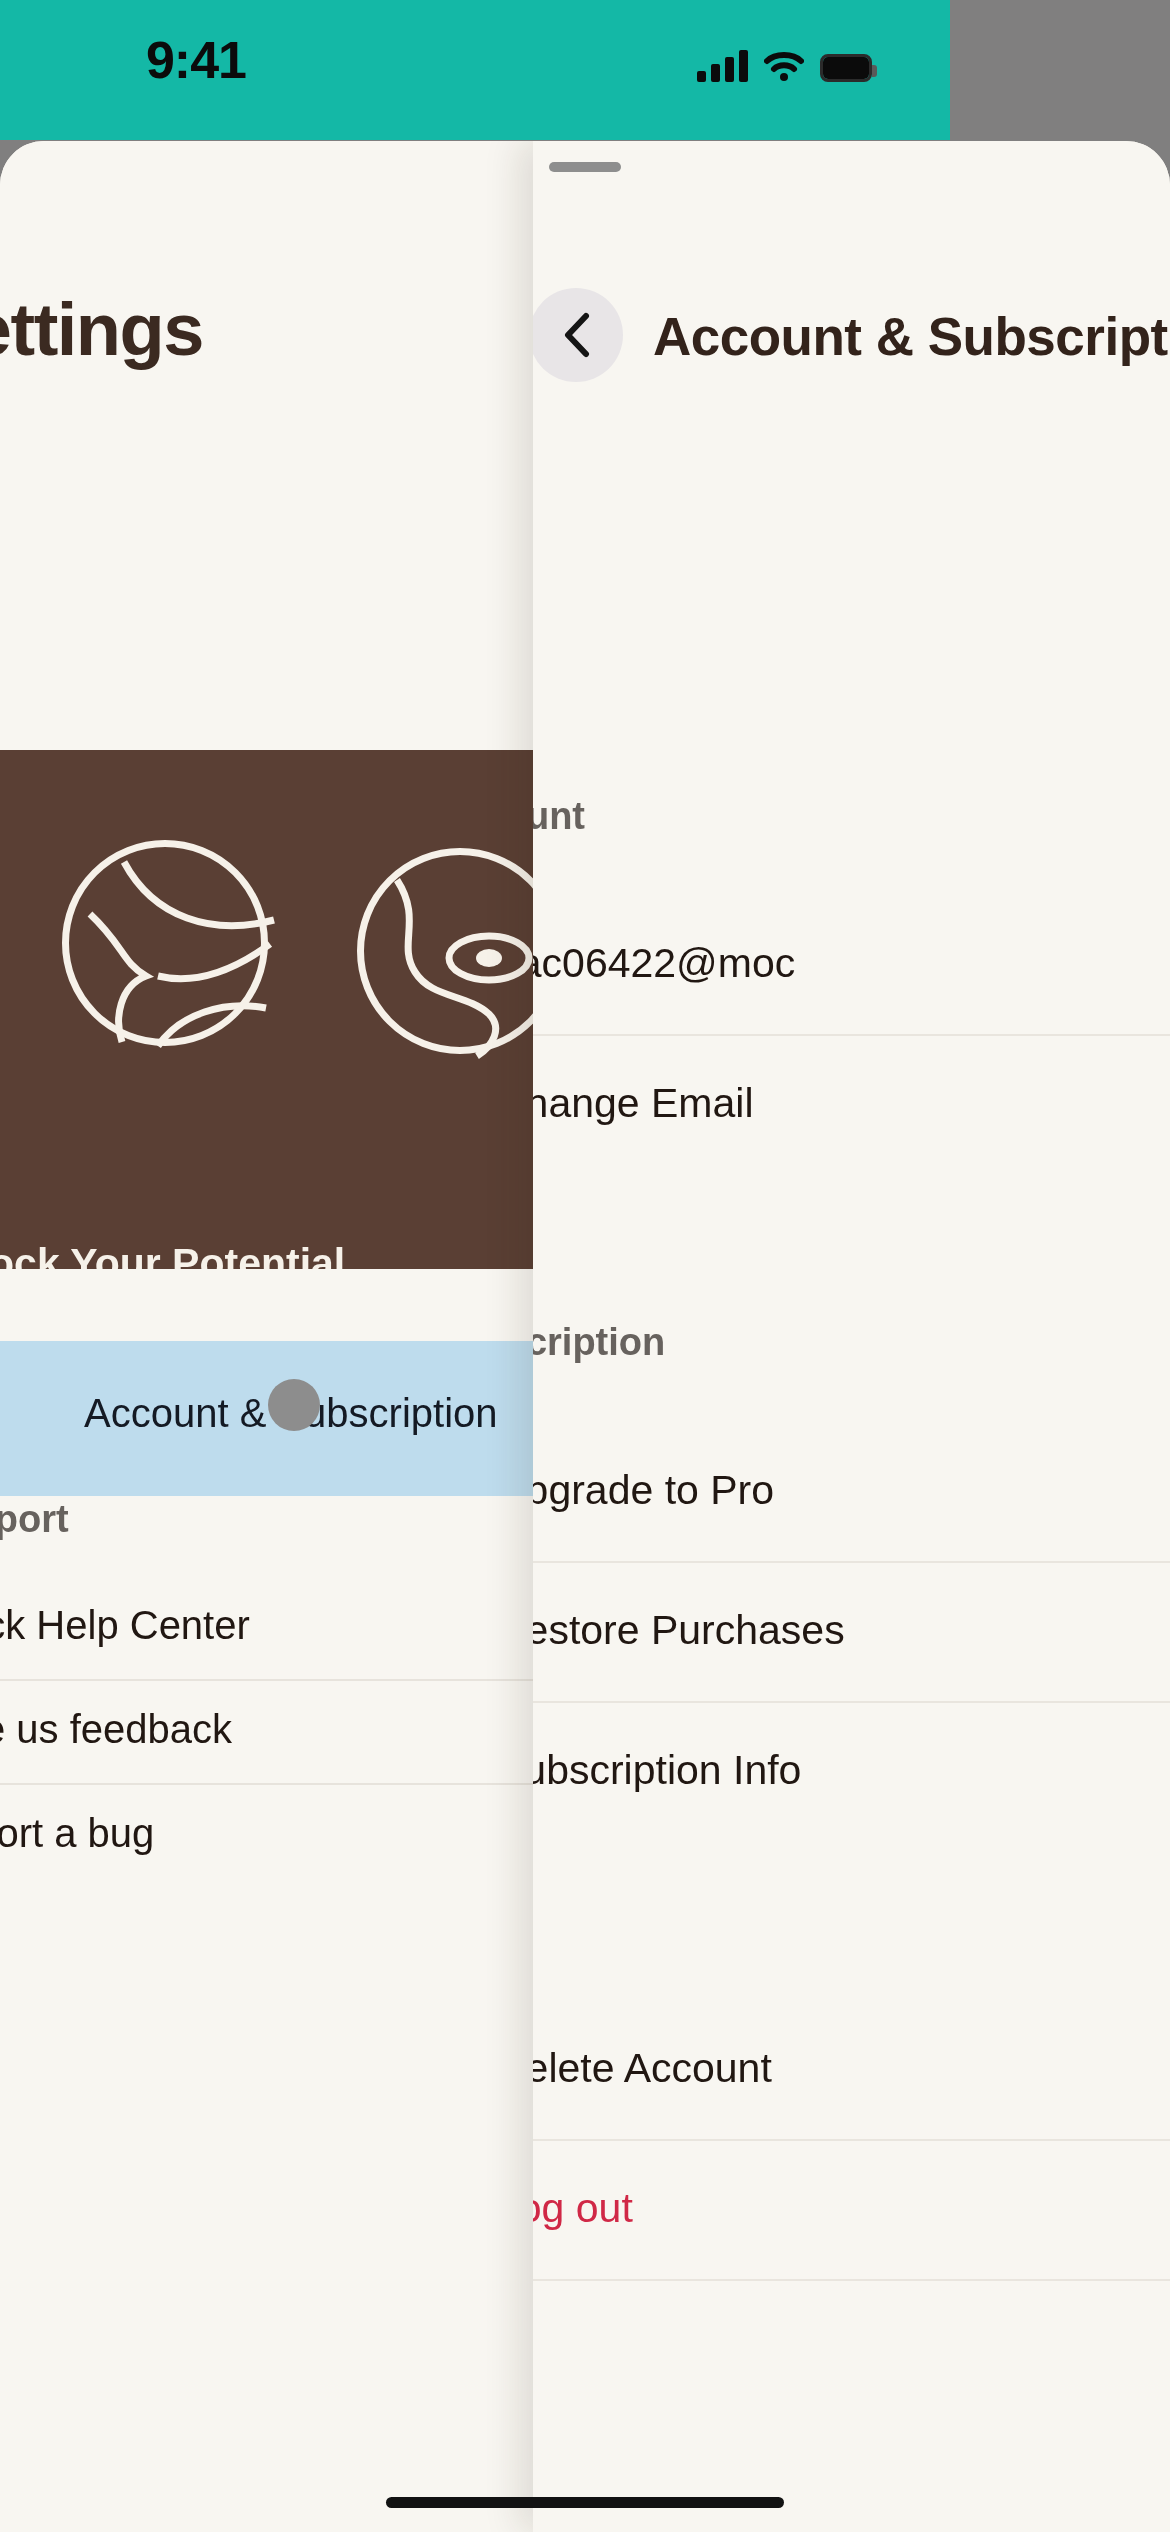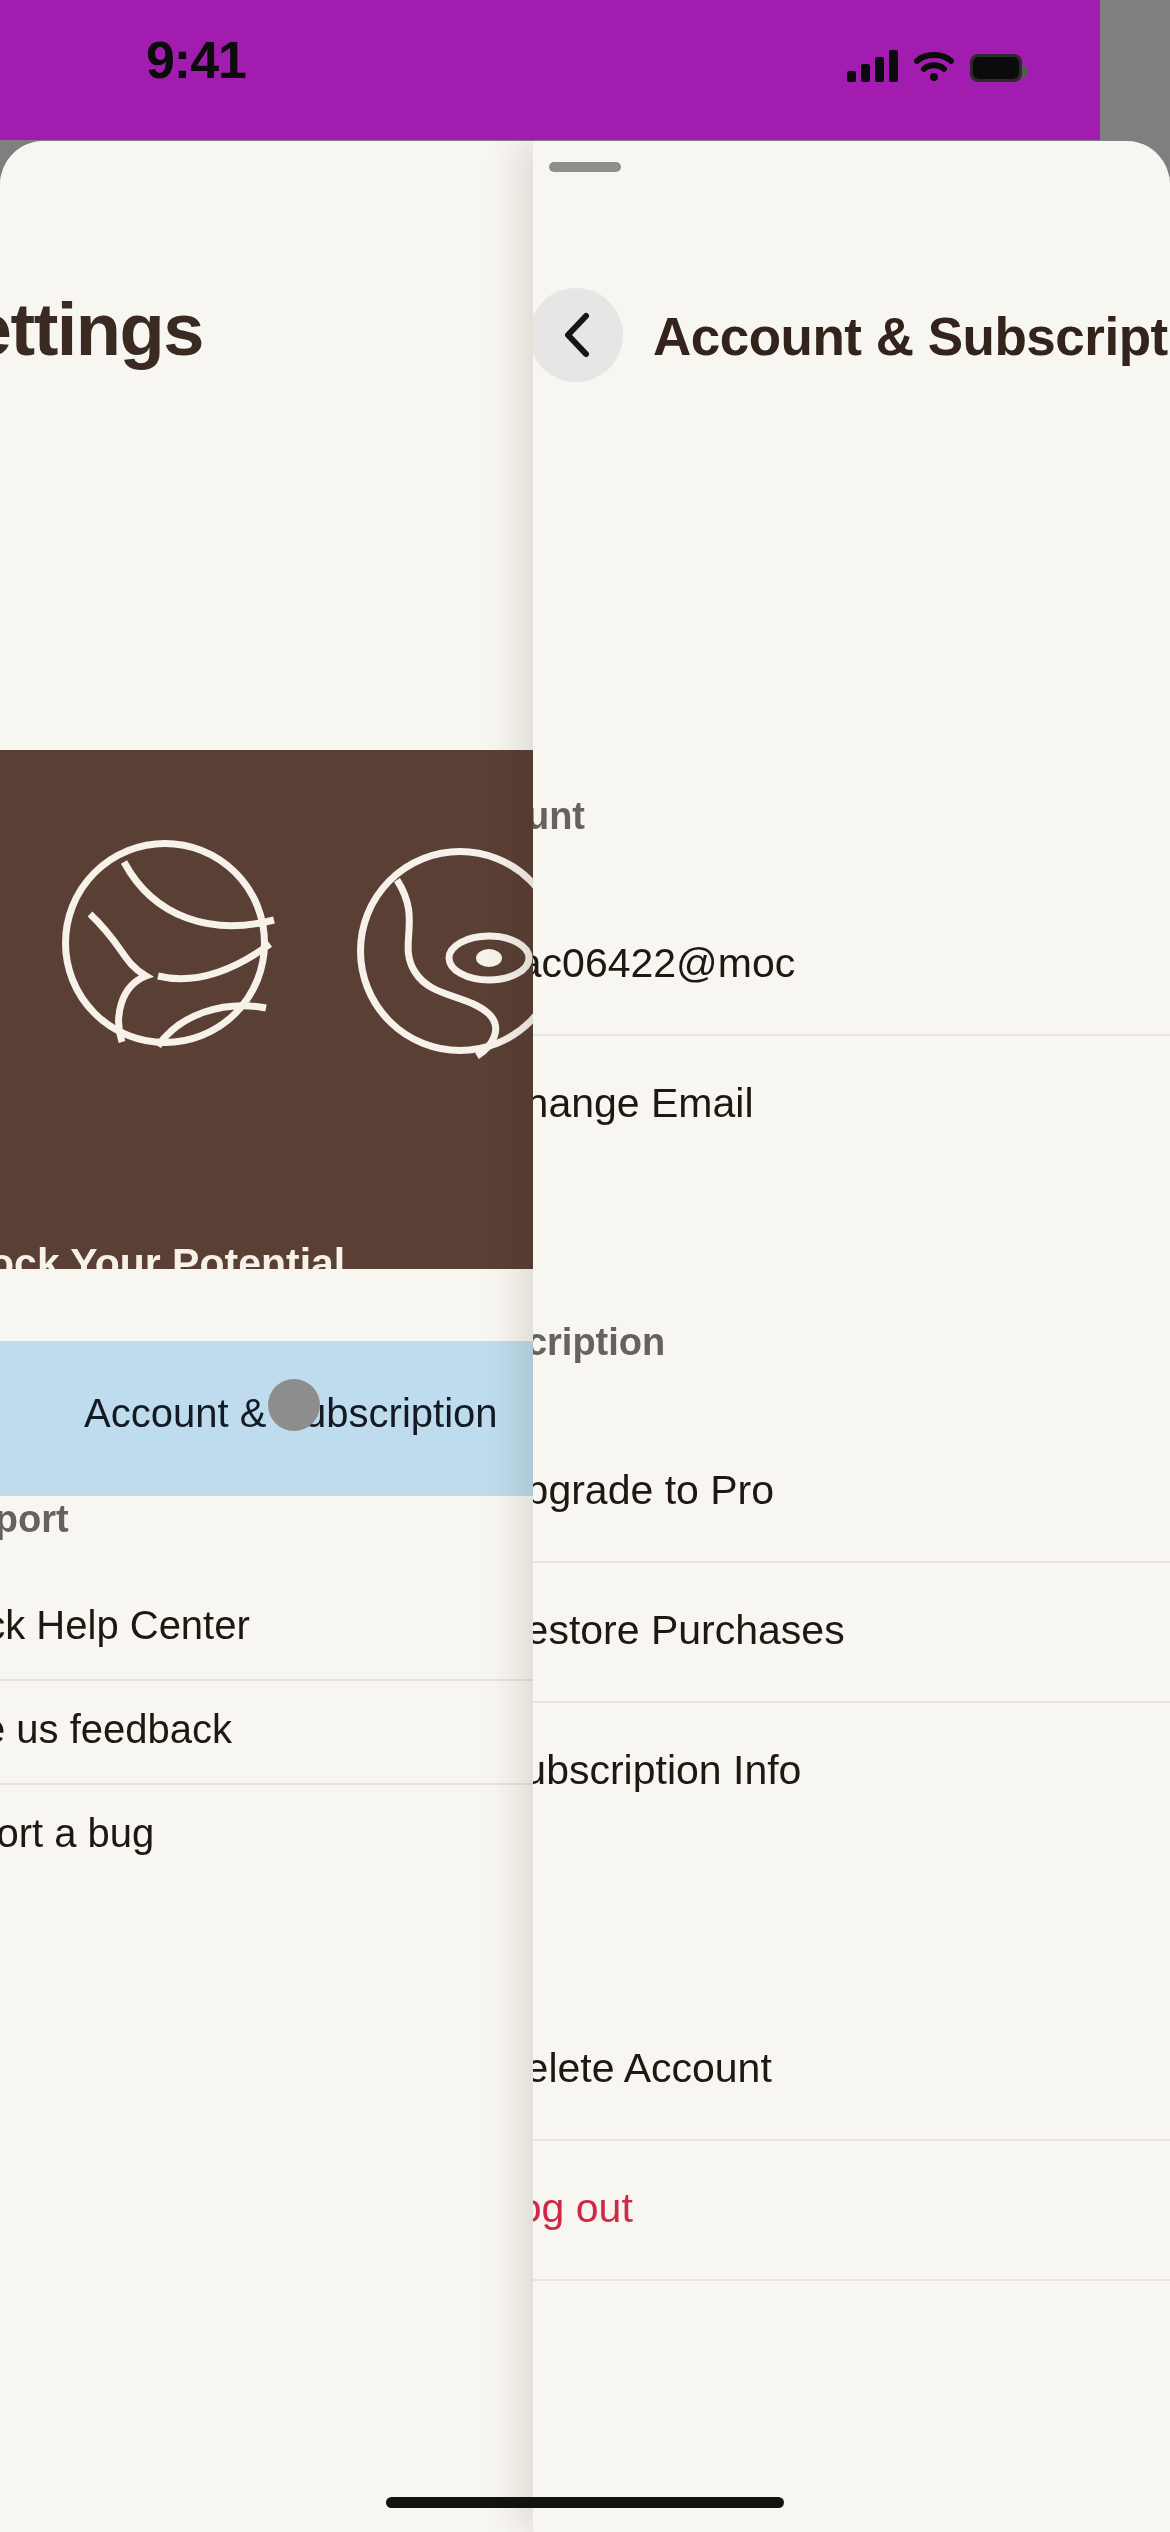--- a/index.html
+++ b/index.html
@@ -5,22 +5,22 @@
   * { margin:0; padding:0; box-sizing:border-box; }
   html,body { width:1170px; height:2532px; overflow:hidden; }
   body {
     font-family:"Liberation Sans", sans-serif;
     background:#807f7f;
     position:relative;
   }
 
   
   .statusbar{
-    position:absolute; top:0; left:0; width:1100px; height:140px;
-    background:#a21caf; z-index:60;
+    position:absolute; top:0; left:0; width:950px; height:140px;
+    background:#14b8a6; z-index:60;
   }
   .sb-time{
     position:absolute; left:86px; top:30px; width:220px;
     font-size:52px; font-weight:700; color:#0b0b0b;
     letter-spacing:-1px; text-align:center;
   }
   .sb-right{
     position:absolute; right:78px; top:38px;
     display:flex; align-items:flex-end; gap:16px; height:44px;
   }

